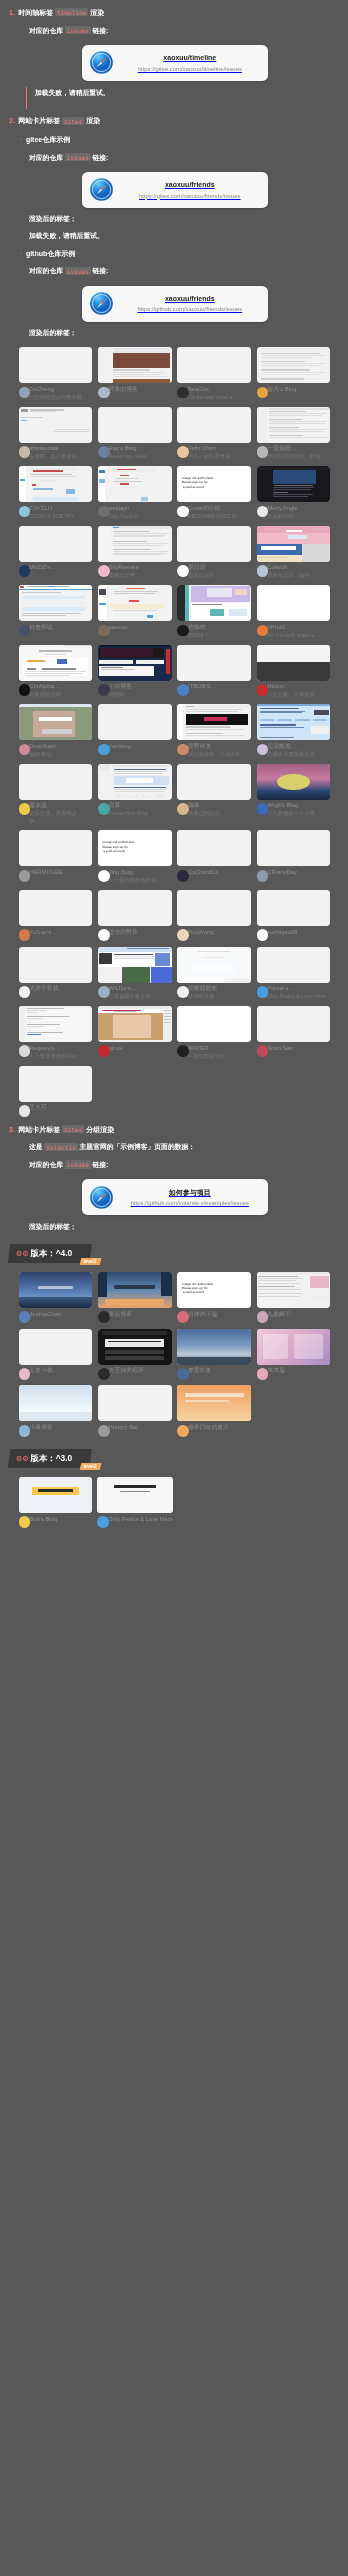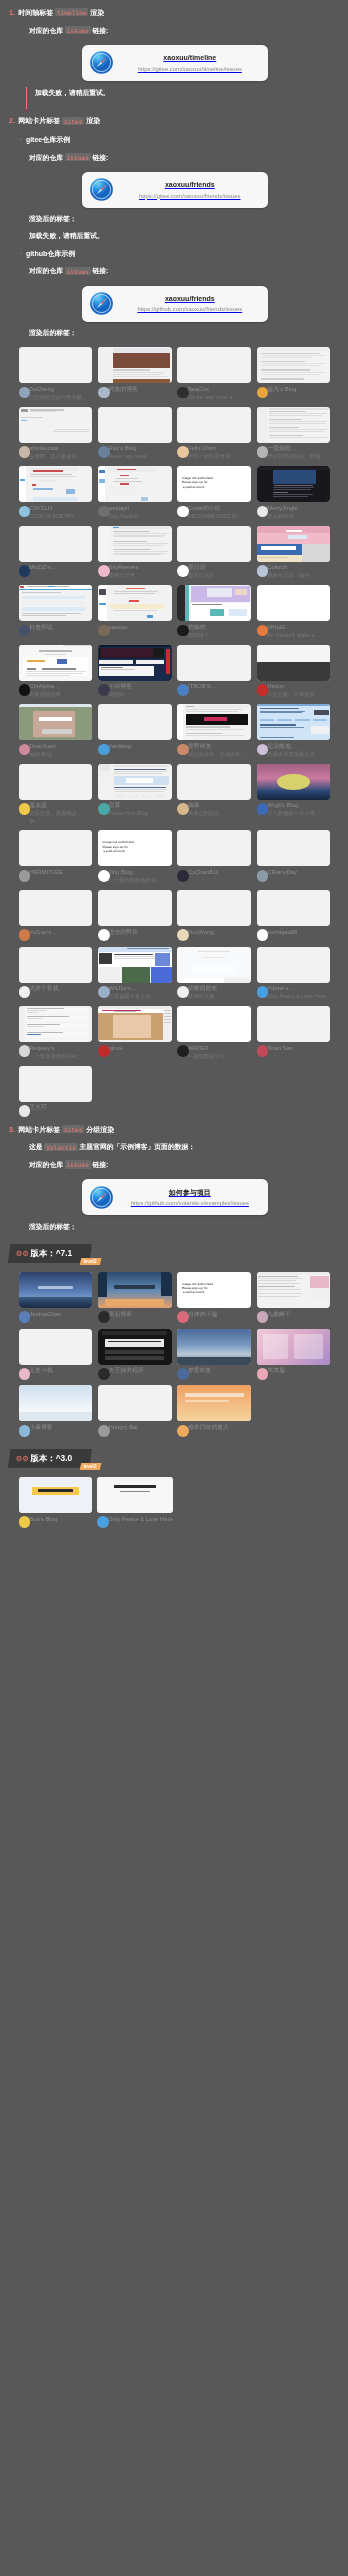--- a/index.html
+++ b/index.html
@@ -1112,21 +1112,21 @@
         <span class="lc-url">https://github.com/volantis-x/examples/issues</span>
       </span>
     </a>
   </div>
 
   <div class="subtext tight">渲染后的标签：</div>
 
   <div id="groups-container">
       <div class="ver-wrap">
         <div class="ver-row">
-          <div class="ver-banner"><span class="ver-gear">⚙⚙</span><span>版本：^7.1</span></div>
+          <div class="ver-banner"><span class="ver-gear">⚙⚙</span><span>版本：^4.0</span></div>
           <div class="ver-level">level2</div>
         </div>
       </div>
       <div class="sites-grid">
         <div class="site-card">
           <div class="site-shot">
             <span class="sk night" style="left:0;top:0;width:100%;height:100%"></span>
             <span class="sk" style="left:0;top:70%;width:100%;height:30%;background:linear-gradient(180deg,#3a5a80,#1a2a44)"></span>
             <span class="sk" style="left:26%;top:38%;width:48%;height:10%;background:rgba(255,255,255,.55);border-radius:1.1px"></span>
           </div>

